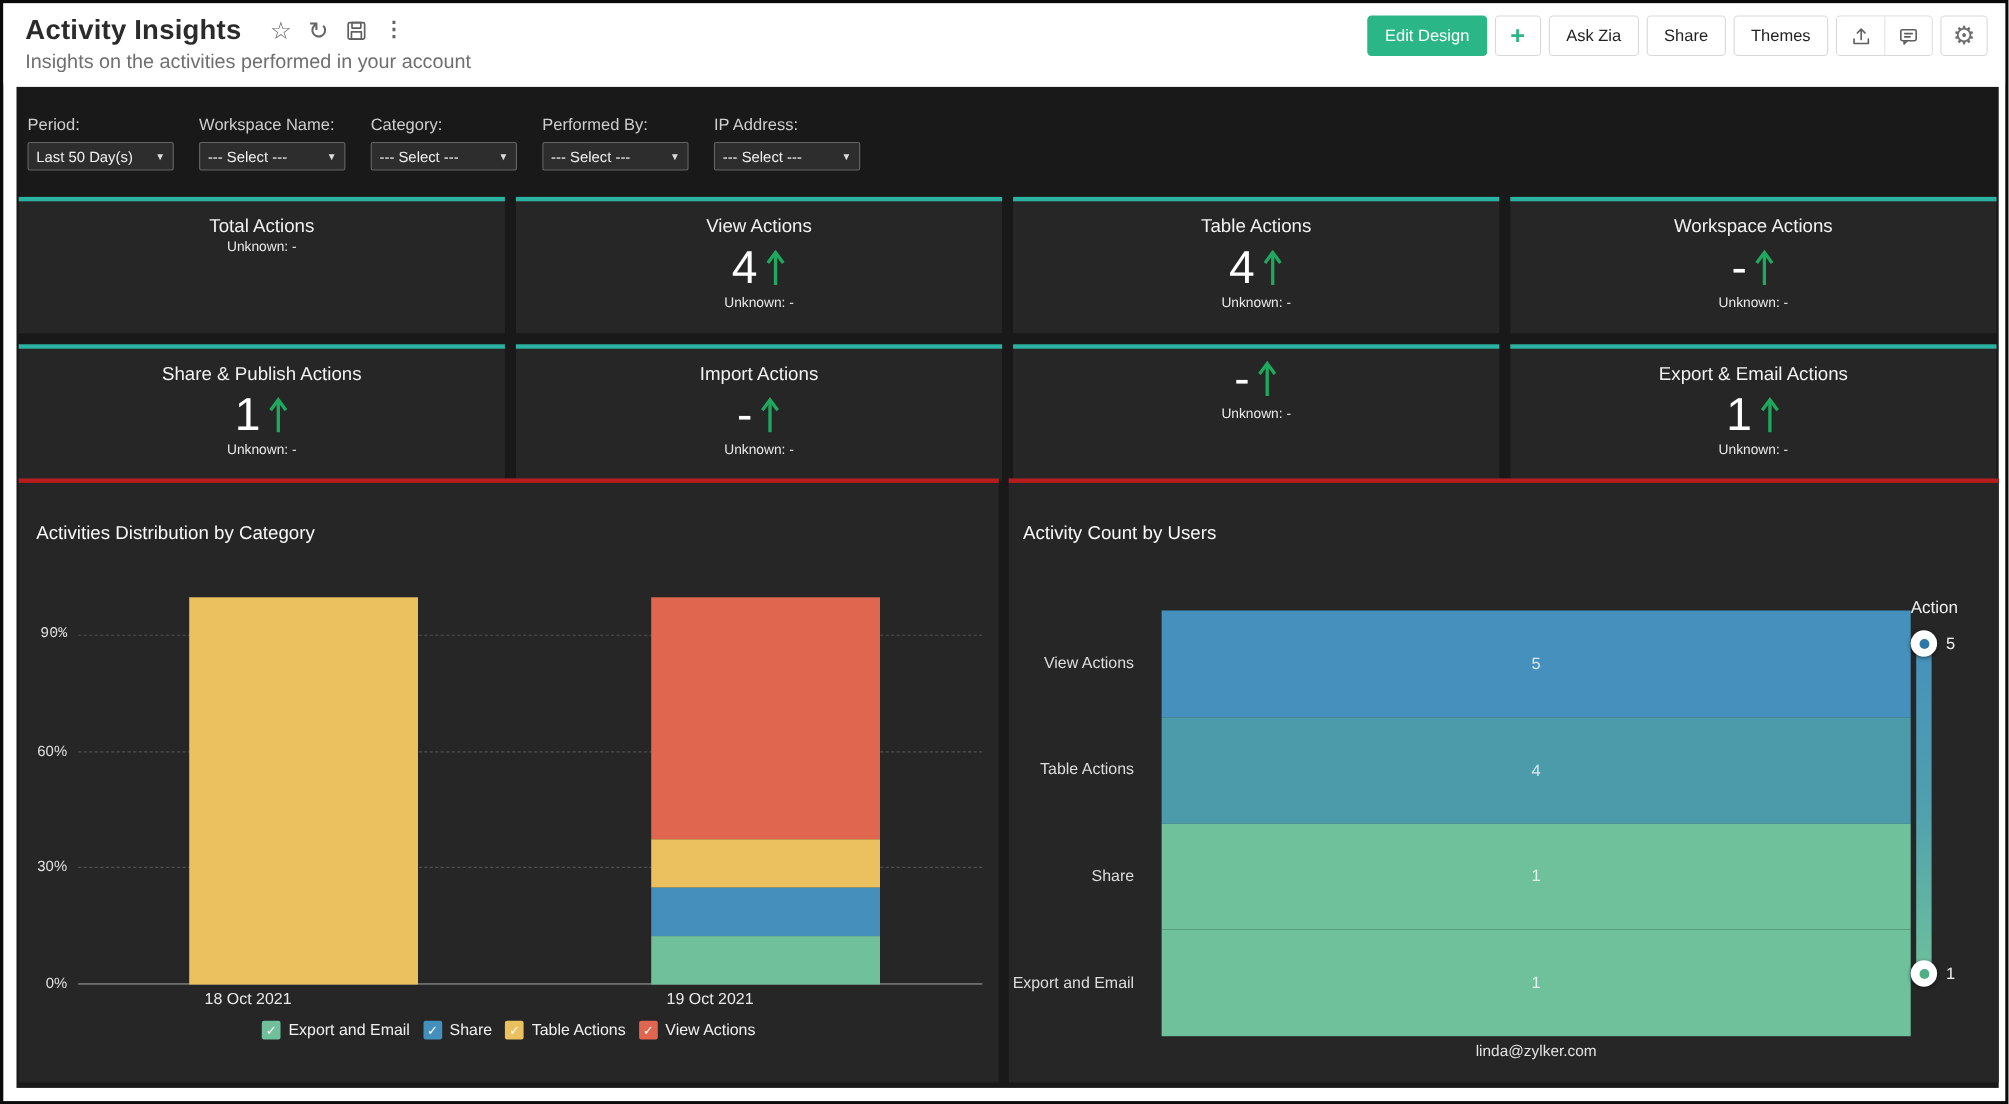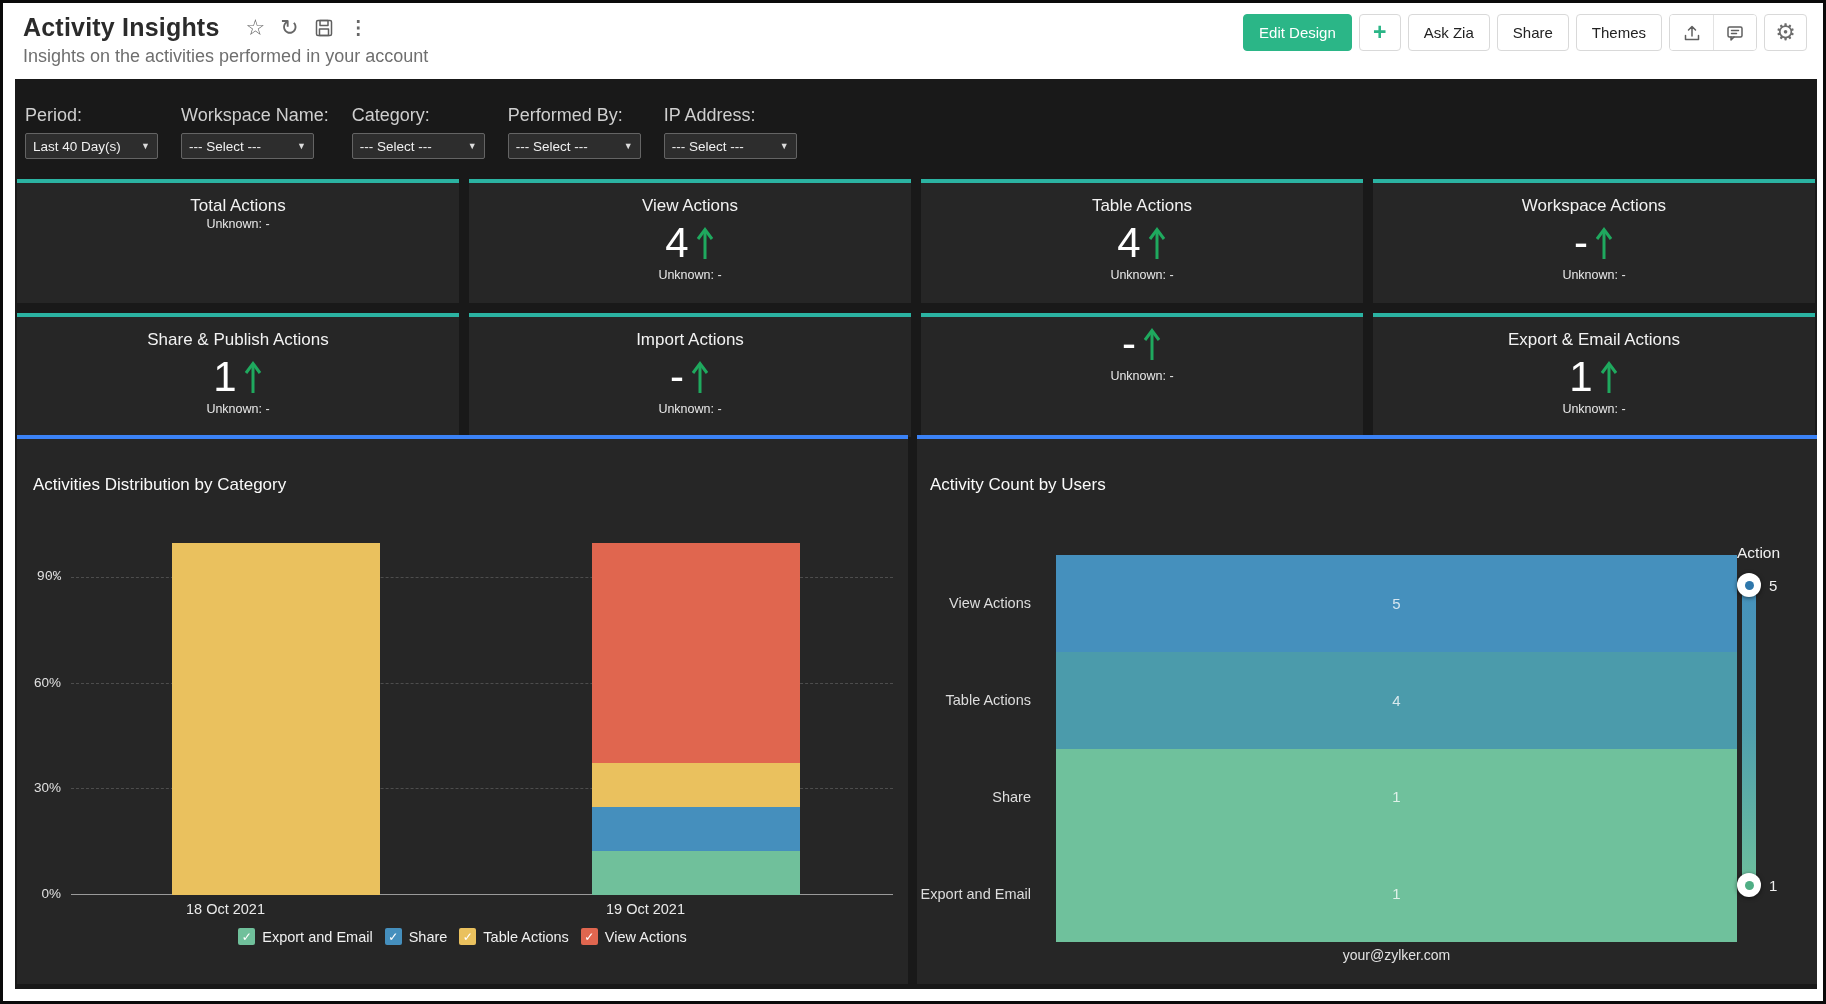--- a/index.html
+++ b/index.html
@@ -25,37 +25,37 @@
   .btn-group .ibtn + .ibtn { border-left:1px solid #e3e3e3; }
   .ibtn.single { width:43px; border:1px solid #d9d9d9; border-radius:4px; display:flex; align-items:center; justify-content:center; background:#fff; cursor:pointer; }
   .gear { font-size:23px; color:#6e6e6e; }
   svg.oline { stroke:#5f5f5f; fill:none; stroke-width:1.5; stroke-linecap:round; stroke-linejoin:round; }
 
   
   .dashboard { position:absolute; left:12px; top:76px; width:1802px; height:910px; background:#191919; }
 
   
   .filterbar { position:absolute; left:10px; top:26px; display:flex; gap:23px; }
-  .filter .flabel { font-size:18px; color:#cfcfcf; margin-bottom:7px; }
+  .filter .flabel { font-size:15px; color:#cfcfcf; margin-bottom:7px; }
   .select-box { width:133px; height:26px; background:#2d2d2d; border:1px solid #646464; border-radius:2px;
                 display:flex; align-items:center; justify-content:space-between; padding:0 7px; cursor:pointer; }
   .select-box .sval { font-size:13.5px; color:#f0f0f0; white-space:nowrap; }
   .select-box .arr { font-size:9px; color:#dcdcdc; }
 
   
   .kpi-grid { position:absolute; left:2px; top:100px; width:1798px; display:grid;
               grid-template-columns:repeat(4,1fr); gap:10px 10px; }
   .kpi-card { height:124px; background:#262626; border-top:4px solid #2bb3a2; text-align:center; }
   .kpi-title { margin-top:13px; font-size:17px; color:#f2f2f2; }
   .kpi-valrow { margin-top:3px; display:flex; align-items:center; justify-content:center; gap:6px; height:48px; }
   .kpi-value { font-size:42px; color:#ffffff; }
   .kpi-footer { font-size:12.5px; color:#e9e9e9; margin-top:1px; }
 
   
-  .panel { position:absolute; background:#262626; border-top:4px solid #3b82f6; }
+  .panel { position:absolute; background:#262626; border-top:4px solid #b91c1c; }
   .panel.left  { left:2px;  top:356px; width:891px; height:549px; }
   .panel.right { left:902px; top:356px; width:900px; height:549px; }
   .panel-title { position:absolute; left:16px; top:36px; font-size:17px; color:#fafafa; }
   .panel.right .panel-title { left:13px; }
 
   
   .vplot { position:absolute; left:54px; top:104px; width:822px; height:352px; }
   .gridline { position:absolute; left:0; right:0; height:0; border-top:1px dashed #4d4d4d; }
   .gridline.base { border-top:1px solid #9a9a9a; }
   .ytick { position:absolute; width:44px; left:0; text-align:right; font-size:13.5px; color:#e0e0e0; }
@@ -135,21 +135,21 @@
       </span>
     </div>
   </div>
 
   <div class="dashboard">
 
     <div class="filterbar">
       <div class="filter">
         <div class="flabel">Period:</div>
         <div class="select-box">
-          <span class="sval">Last 40 Day(s)</span>
+          <span class="sval">Last 50 Day(s)</span>
             <span class="arr">▼</span>
         </div>
       </div>
       <div class="filter">
         <div class="flabel">Workspace Name:</div>
         <div class="select-box">
           <span class="sval">--- Select ---</span>
             <span class="arr">▼</span>
         </div>
       </div>
@@ -317,21 +317,21 @@
           <div class="hrow" style="background: rgb(75, 155, 171);">
             <span class="hval">4</span>
           </div>
           <div class="hrow" style="background: rgb(111, 193, 156);">
             <span class="hval">1</span>
           </div>
           <div class="hrow" style="background: rgb(111, 193, 156);">
             <span class="hval">1</span>
           </div>
         </div>
-      <div class="hxlabel">your@zylker.com</div>
+      <div class="hxlabel">linda@zylker.com</div>
 
       <div class="slider-title">Action</div>
       <div class="slider-track"></div>
       <div class="slider-handle" style="left:820px; top:134px;">
         <span class="dot" style="background: rgb(46, 119, 171);"></span>
       </div>
       <div class="slider-handle" style="left:820px; top:434px;">
         <span class="dot" style="background: rgb(79, 174, 133);"></span>
       </div>
       <div class="slider-val" style="left:852px; top:138px;">5</div>

